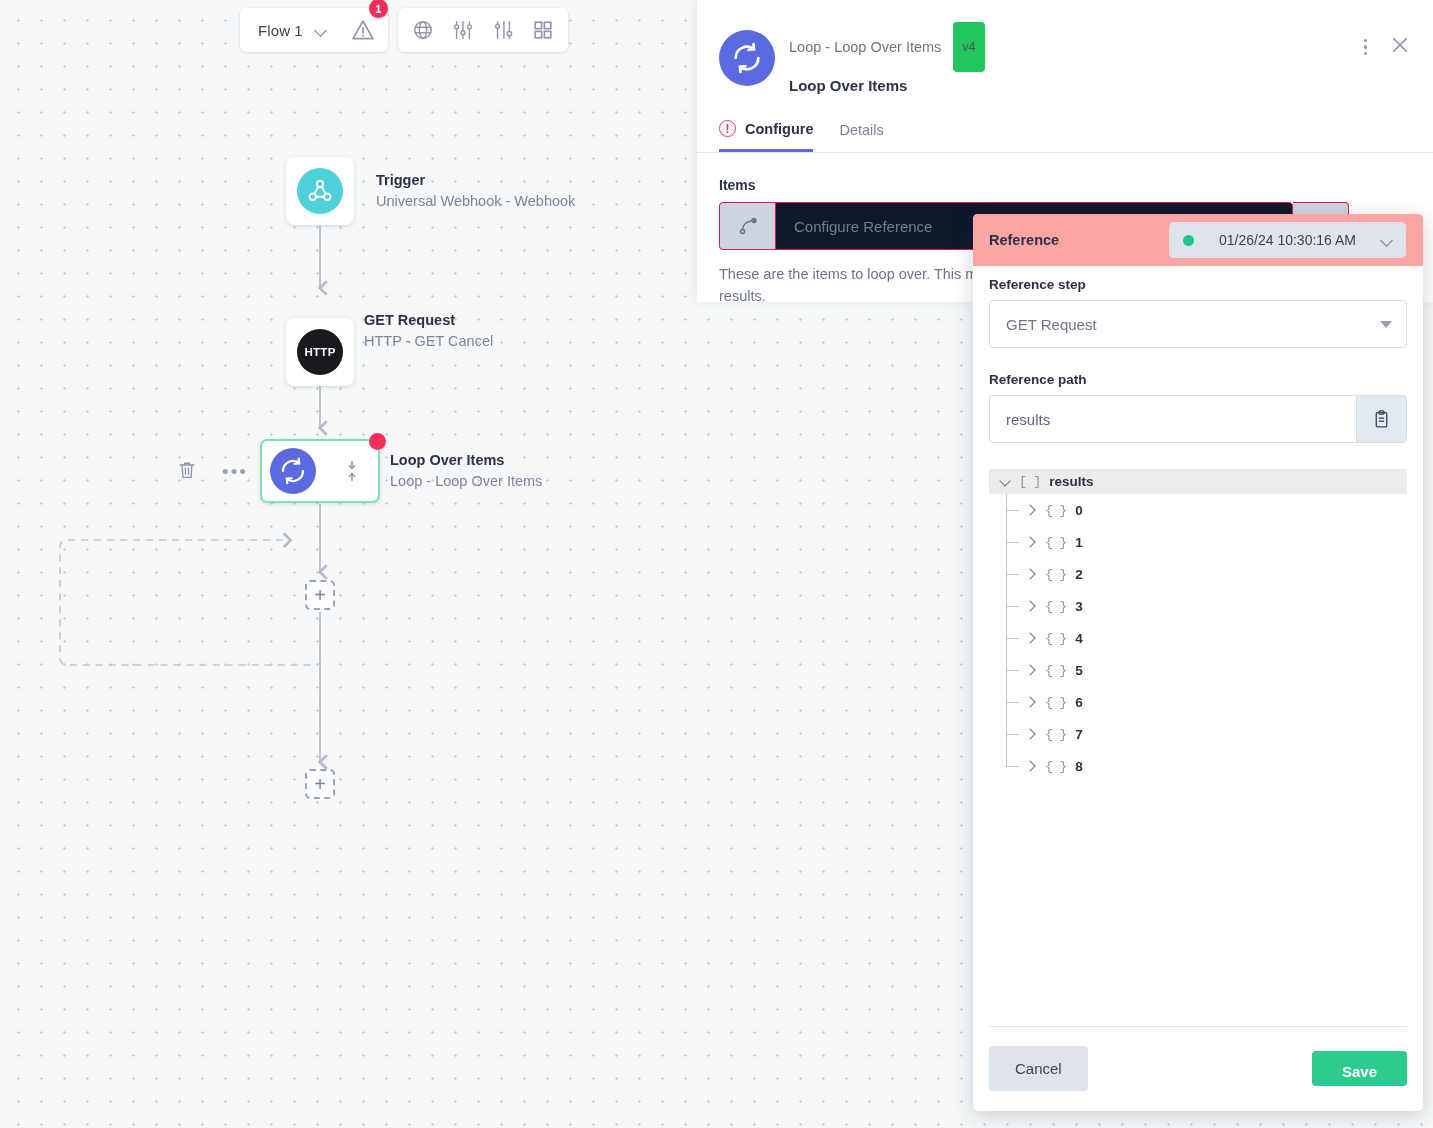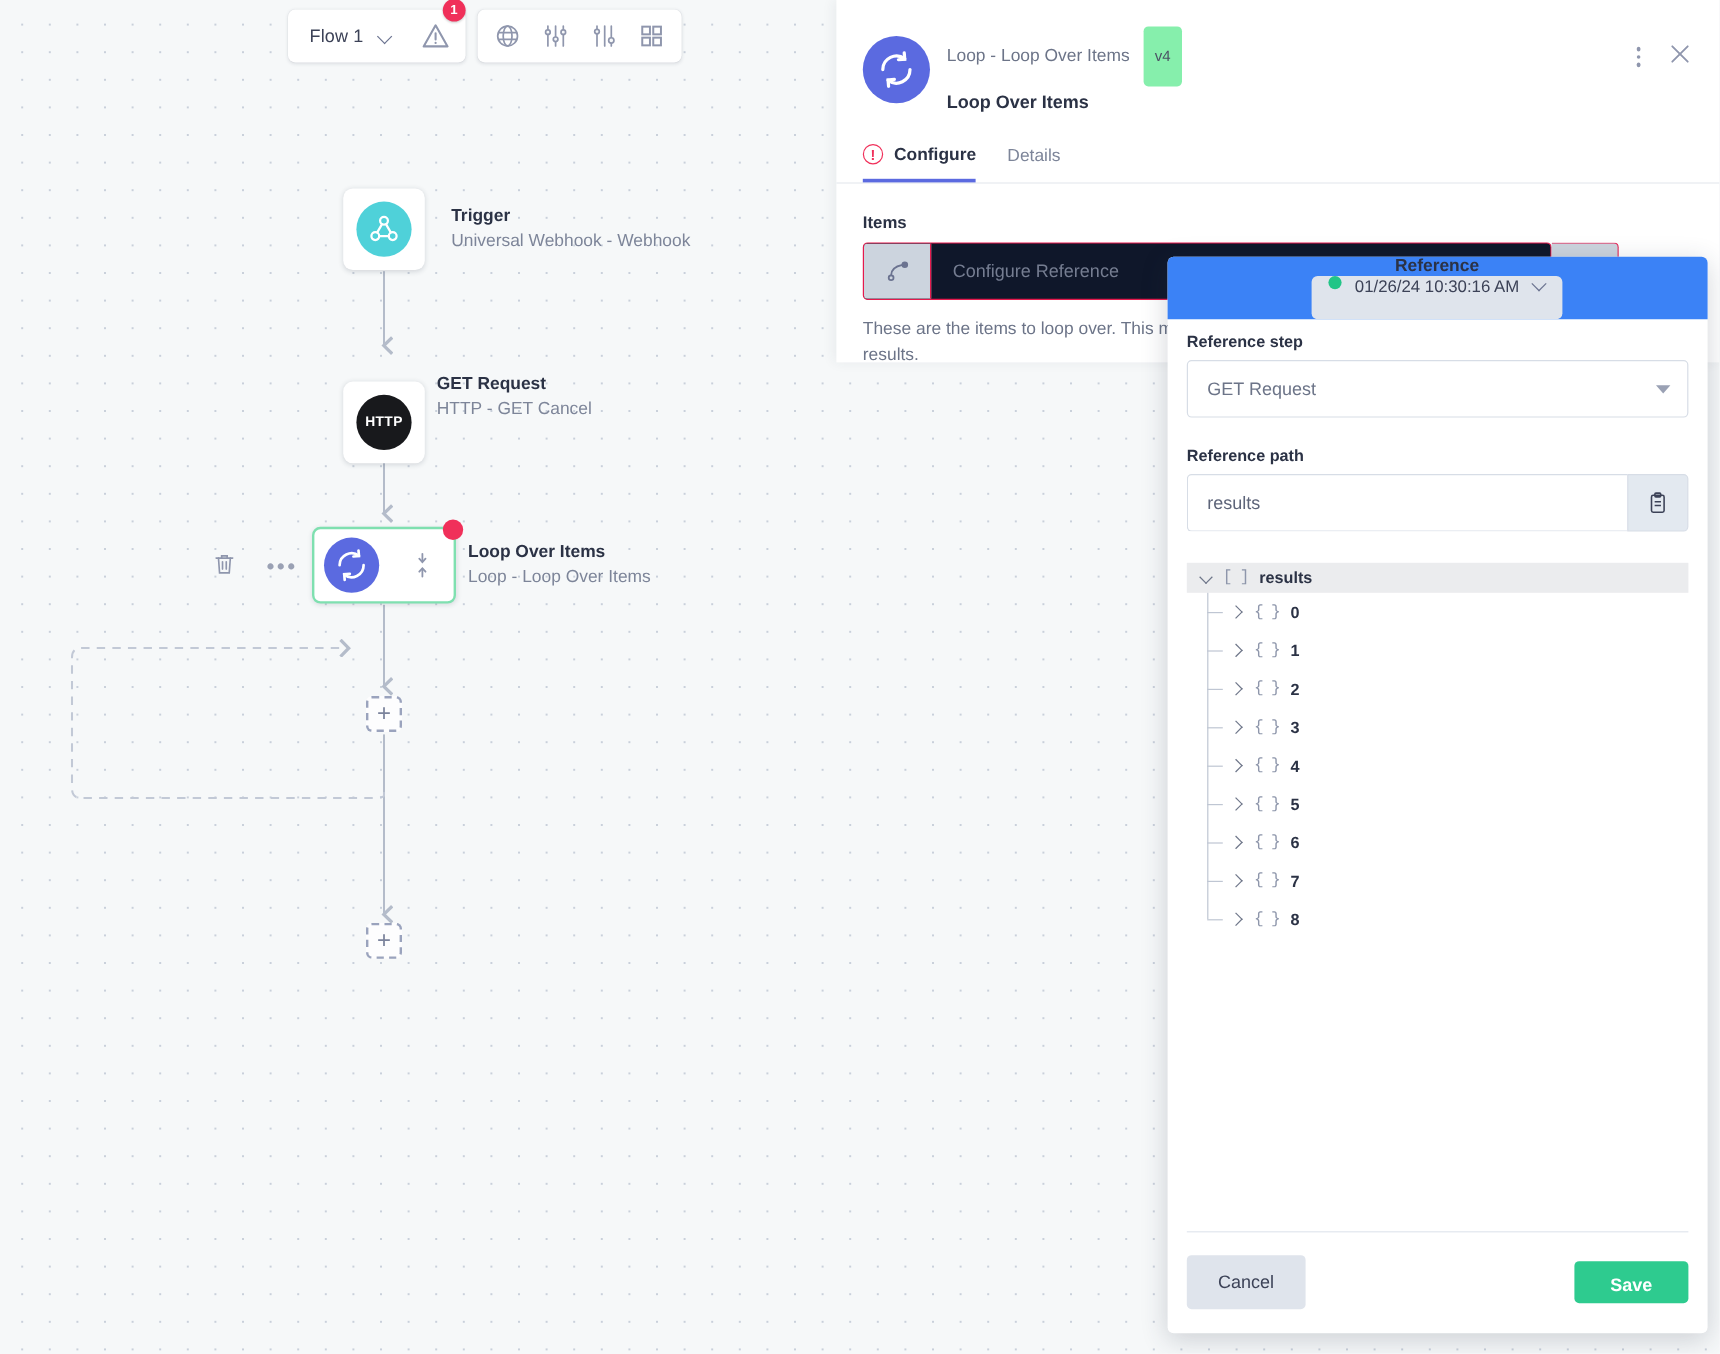--- a/index.html
+++ b/index.html
@@ -95,21 +95,21 @@
   
   #panel{
     position:absolute; left:697px; top:0; width:736px; height:302px;
     background:#fff;
     box-shadow:-2px 0 10px rgba(40,50,70,.07);
   }
   #panel-head{ padding:22px 24px 0 22px; position:relative; }
   .ph-row{ display:flex; align-items:center; gap:14px; }
   .ph-icon{ width:56px;height:56px;border-radius:50%;background:#5b6ae0;display:flex;align-items:center;justify-content:center;}
   .ph-sub{ font-size:14.5px; color:#6c7488; display:flex; align-items:center; gap:12px;}
-  .vbadge{ background:#86efac; color:#4b5264; font-size:12.5px; border-radius:4px; padding:18px 9px; }
+  .vbadge{ background:#22c55e; color:#4b5264; font-size:12.5px; border-radius:4px; padding:18px 9px; }
   .ph-title{ font-size:15px; font-weight:bold; color:#2b3245; margin-top:5px;}
   .ph-actions{ position:absolute; right:22px; top:34px; display:flex; gap:22px; align-items:center; color:#8f96ad;}
   .kebab{ display:flex;flex-direction:column;gap:3px;cursor:pointer;}
   .kebab i{ width:3.4px;height:3.4px;border-radius:50%;background:#8f96ad;display:block;}
 
   .tabs{ display:flex; gap:26px; padding:0 22px; margin-top:26px; border-bottom:1px solid #e6eaef;}
   .tab{ padding-bottom:12px; font-size:14.5px; color:#7d8599; display:flex;align-items:center;gap:9px; cursor:pointer;}
   .tab.active{ color:#2b3245; font-weight:bold; border-bottom:3px solid #5b6ae0; }
   .err-o{ width:17px;height:17px;border-radius:50%;border:1.8px solid #f0305a;color:#f0305a;
           font-size:12px;font-weight:bold;display:flex;align-items:center;justify-content:center;line-height:1;}
@@ -132,29 +132,28 @@
   .f-help{ margin-top:13px; font-size:14.5px; color:#6c7488; line-height:22px; max-width:540px;}
 
   
   #modal{
     position:absolute; left:973px; top:214px; width:450px; height:897px;
     background:#fff; border-radius:5px;
     box-shadow:0 5px 22px rgba(40,50,70,.20);
     display:flex; flex-direction:column;
   }
   #modal-head{
-    height:52px; background:#3b82f6; border-radius:5px 5px 0 0;
+    height:52px; background:#fca5a5; border-radius:5px 5px 0 0;
     display:flex; align-items:center; justify-content:space-between;
     padding:0 17px 0 16px;
-    flex-direction:column;
   }
   .m-title{ font-size:14.5px; font-weight:bold; color:#2b3245;}
   .run-pill{
-    background:#dfe4ec; border-radius:5px; height:36px; display:flex; 
-    gap:11px; padding:0 12px 0 14px; cursor:pointer;
+    background:#dfe4ec; border-radius:5px; height:36px; display:flex; align-items:center;
+    gap:25px; padding:0 12px 0 14px; cursor:pointer;
   }
   .gdot{ width:11px;height:11px;border-radius:50%;background:#22c587;}
   .run-t{ font-size:14px; color:#3c4257;}
   #modal-body{ padding:11px 16px 0 16px; flex:1; overflow:hidden;}
   .m-label{ font-size:13.5px; font-weight:bold; color:#2b3245; margin-bottom:8px;}
   .sel{
     height:48px;border:1px solid #d7dde6;border-radius:4px;background:#fff;
     display:flex;align-items:center;justify-content:space-between;padding:0 14px 0 16px;
     font-size:15px;color:#6c7488; cursor:pointer;
   }

